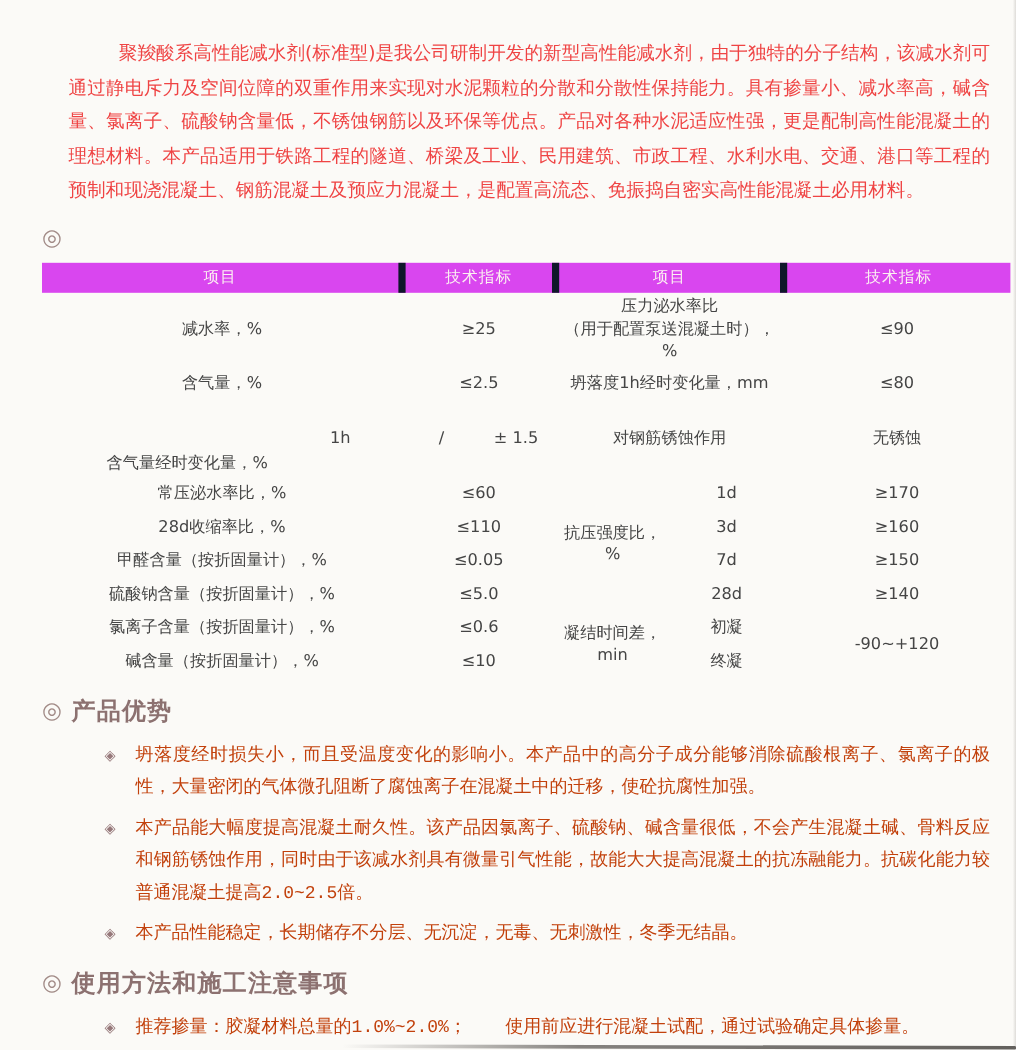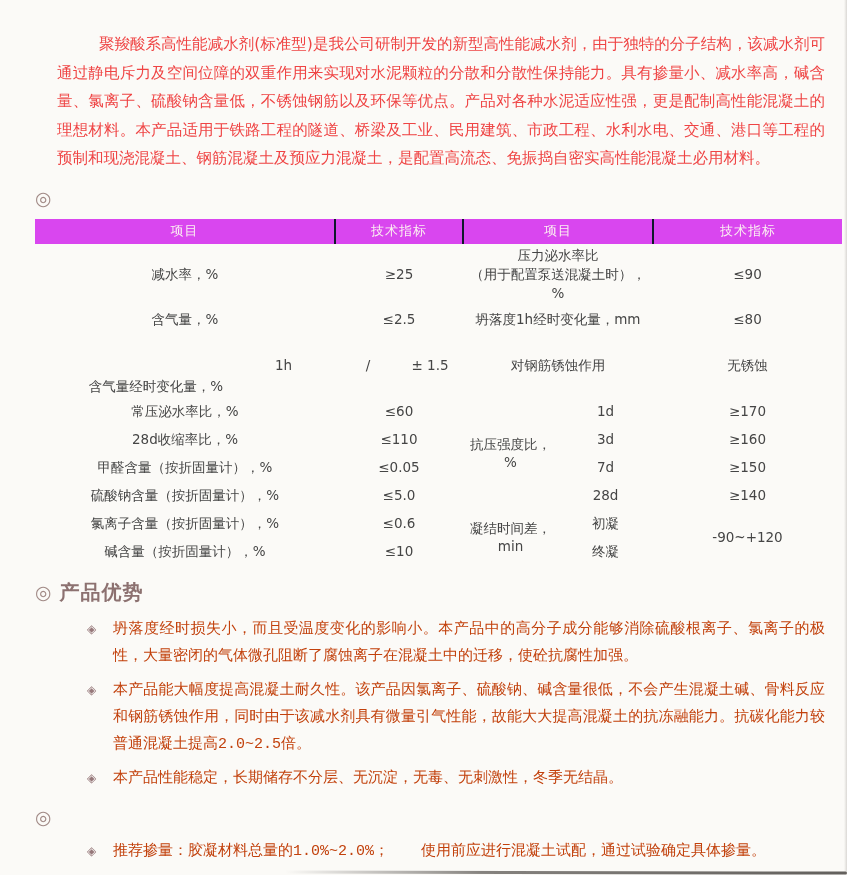--- a/index.html
+++ b/index.html
@@ -51,21 +51,21 @@
     margin:10px 0 4px 0;
   }
   table.perf th{
     background:#d946ef;
     color:#fcf0f1;
     font-weight:normal;
     font-size:13px;
     height:23px;
     letter-spacing:1px;
   }
-  table.perf th + th{border-left:2px solid #0f172a;}
+  table.perf th + th{border-left:6px solid #0f172a;}
   table.perf td{
     text-align:center;
     vertical-align:middle;
     padding:2px 2px;
     height:24px;
     line-height:18px;
   }
   table.perf tr.tall td{height:46px;}
   .two-line span{display:block;line-height:19px;}
   .split{display:flex;align-items:center;width:100%;}
@@ -225,20 +225,21 @@
       <p class="bullet-text">本产品能大幅度提高混凝土耐久性。该产品因氯离子、硫酸钠、碱含量很低，不会产生混凝土碱、骨料反应和钢筋锈蚀作用，同时由于该减水剂具有微量引气性能，故能大大提高混凝土的抗冻融能力。抗碳化能力较普通混凝土提高2.0~2.5倍。</p>
     </div>
     <div class="bullet-item">
       <span class="bullet">◈</span>
       <p class="bullet-text">本产品性能稳定，长期储存不分层、无沉淀，无毒、无刺激性，冬季无结晶。</p>
     </div>
   </div>
 
   <h2 class="section-title">
     <span class="marker">◎</span>
+    <span>使用方法和施工注意事项</span>
   </h2>
   <div class="bullets">
     <div class="bullet-item">
       <span class="bullet">◈</span>
       <p class="bullet-text usage-flex">
         <span>推荐掺量：胶凝材料总量的1.0%~2.0%；</span>
         <span>使用前应进行混凝土试配，通过试验确定具体掺量。</span>
       </p>
     </div>
   </div>

